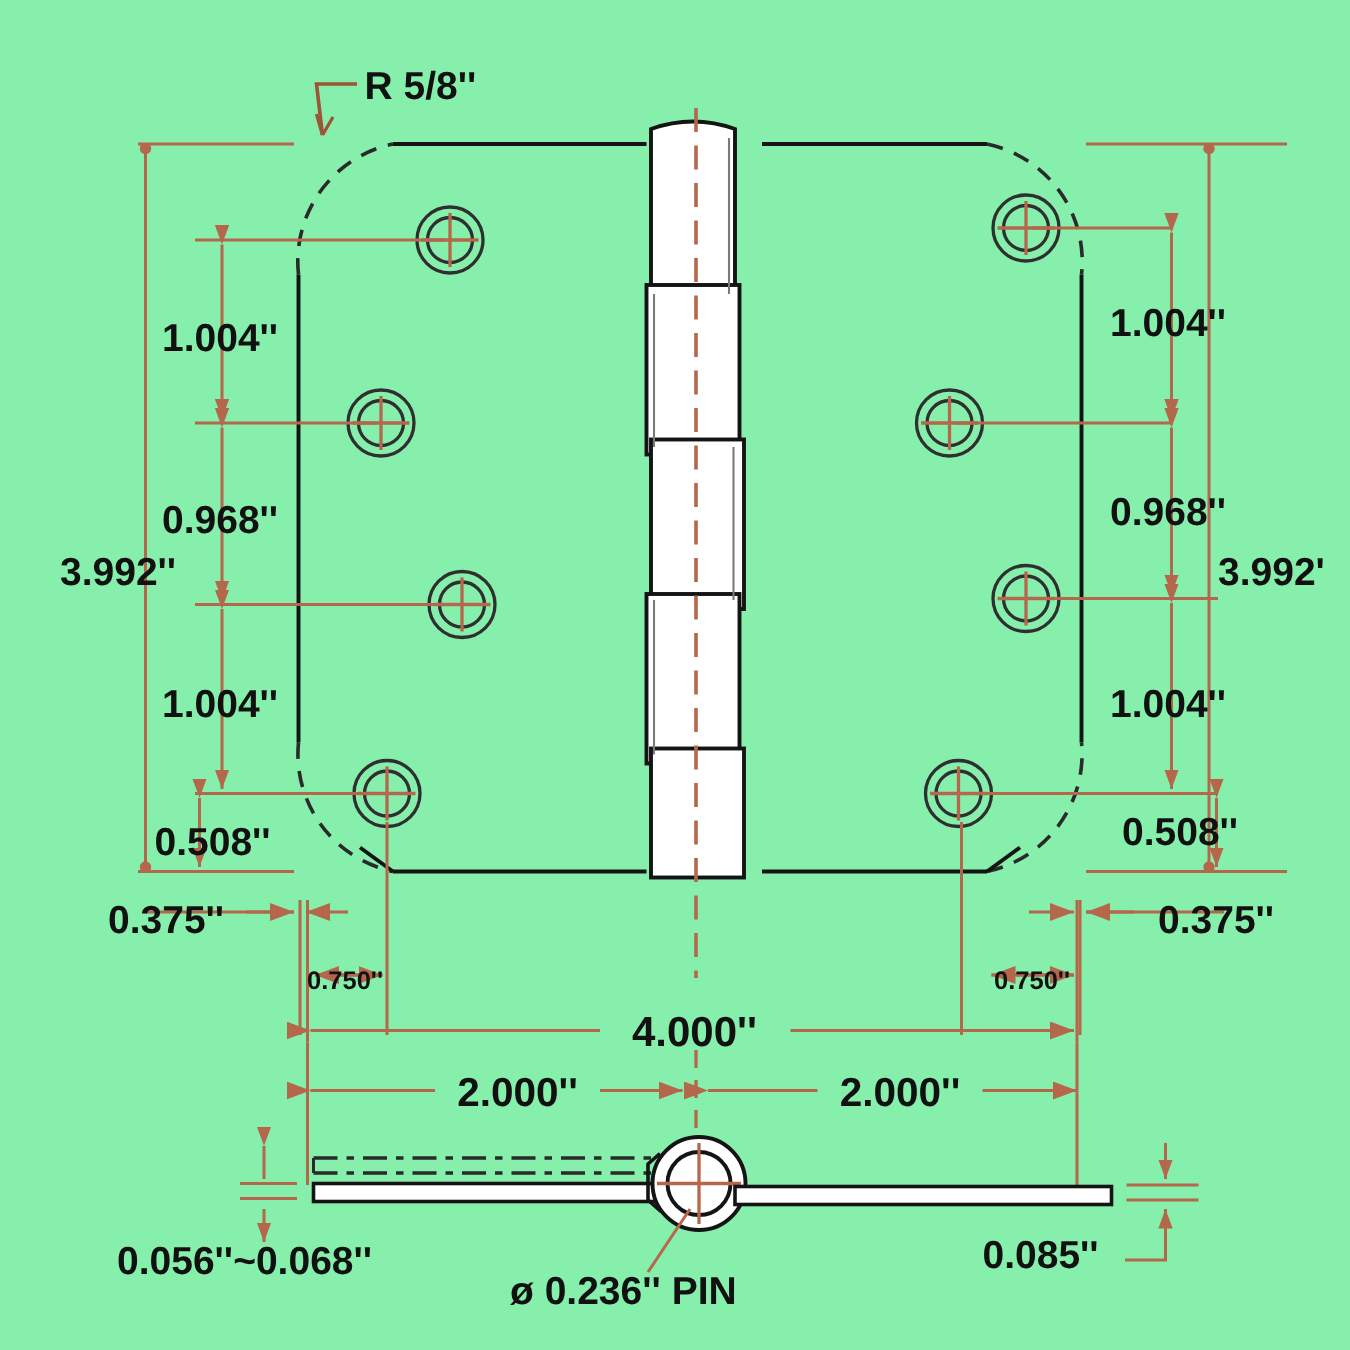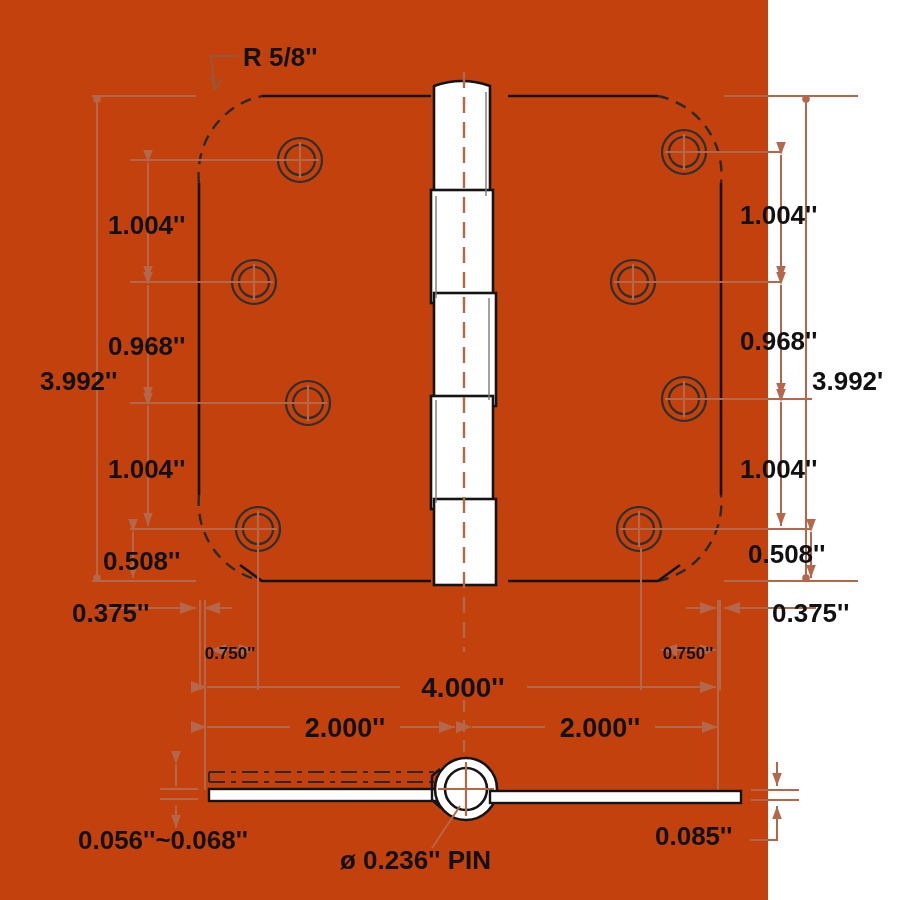--- a/index.html
+++ b/index.html
@@ -1,17 +1,17 @@
 <!DOCTYPE html>
 <html><head>
 <meta charset="utf-8">
 <style>
   html,body{margin:0;padding:0;background:#ffffff;}
   body{width:900px;height:900px;font-family:"Liberation Sans",sans-serif;overflow:hidden;}
-  #stage{position:relative;width:768px;height:900px;background:#c2410c;}
+  #stage{position:relative;width:900px;height:900px;background:#86efac;}
   svg#dwg{position:absolute;left:0;top:0;width:900px;height:900px;display:block;}
   .dimtxt{font-family:"Liberation Sans",sans-serif;font-weight:bold;fill:#111111;}
 </style>
 </head>
 <body>
 
 <div id="stage">
 <svg id="dwg" viewBox="0 0 900 900">
 
   <defs>

